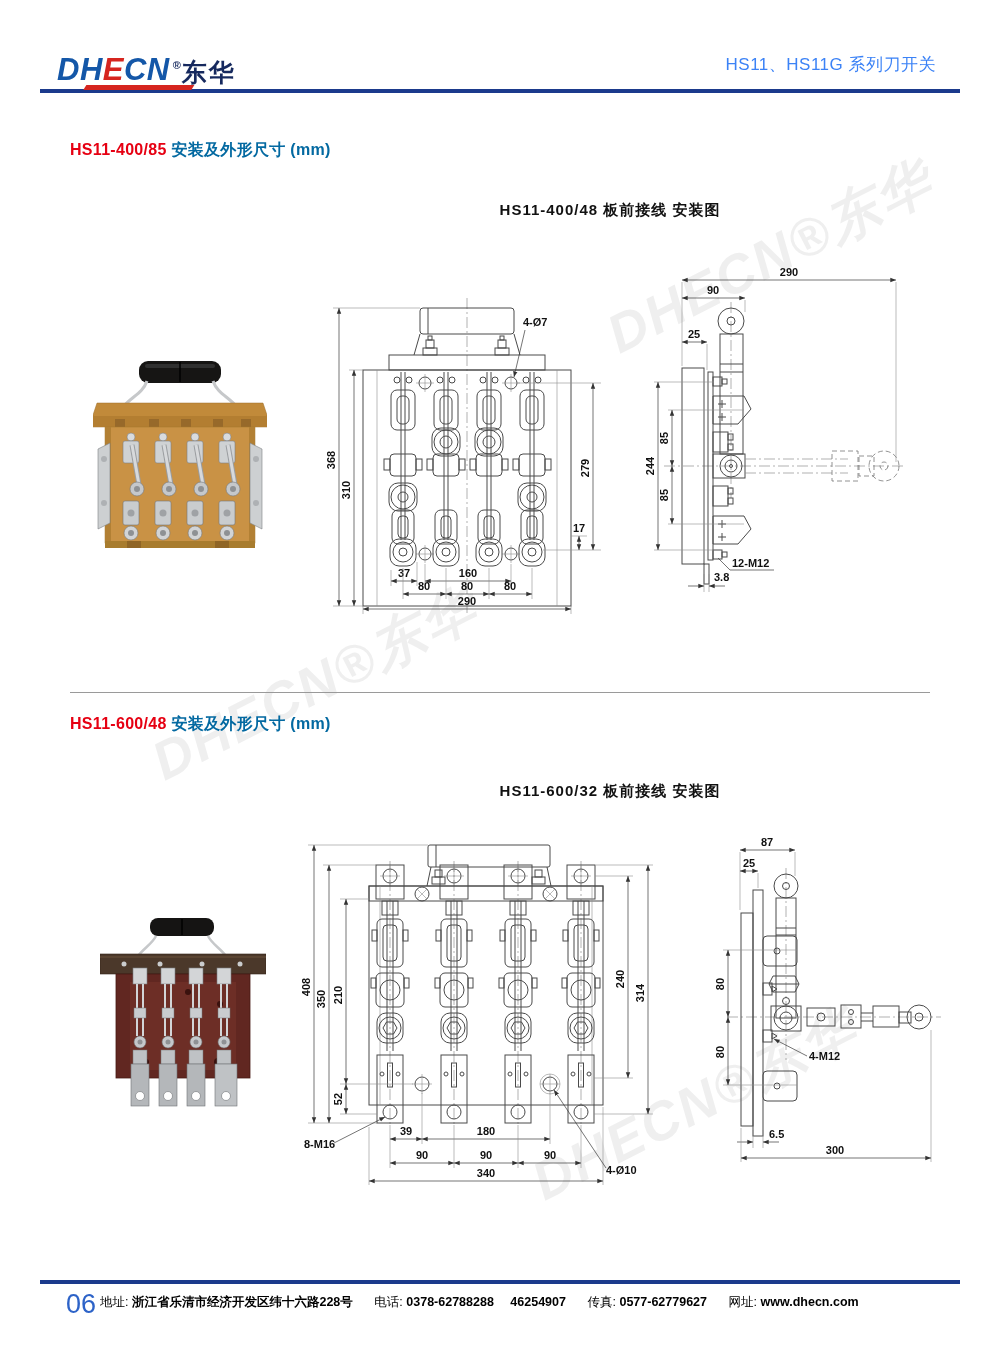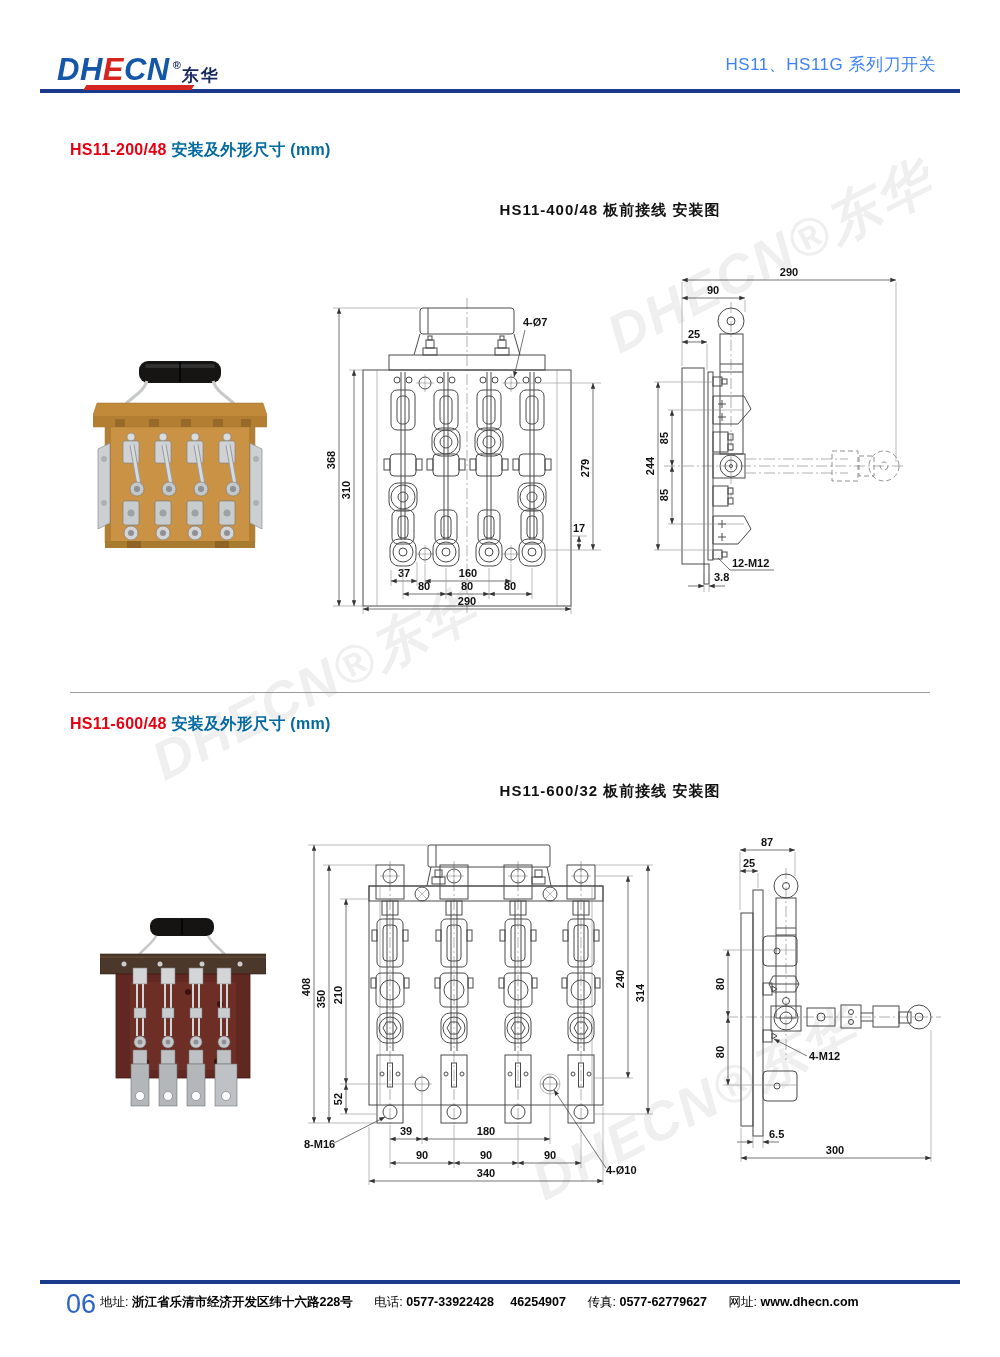--- a/index.html
+++ b/index.html
@@ -7,21 +7,21 @@
   body{font-family:"Liberation Sans","DejaVu Sans",sans-serif}
   .page{position:relative;width:1000px;height:1357px;background:#fff;overflow:hidden}
   .abs{position:absolute}
   .rule{background:#1b3a8c;height:4px}
   .divider{background:#9a9a9a;height:1px}
   .logo{display:flex;align-items:flex-end;background:#fff;padding:2px 16px 4px 2px}
   .logo-latin{position:relative;font-style:italic;font-weight:bold;font-size:31px;letter-spacing:.5px;color:#1457a8;line-height:1}
   .logo-e{color:#d6251f}
   .logo-bar{position:absolute;left:28px;bottom:-4px;width:108px;height:4.5px;background:#d6251f;transform:skewX(-32deg)}
   .logo-reg{font-size:11px;color:#16295e;margin:0 1px 14px 3px;font-weight:bold}
-  .logo-cjk{font-size:17px;font-weight:900;color:#16295e;letter-spacing:2px;line-height:1.05}
+  .logo-cjk{font-size:25px;font-weight:900;color:#16295e;letter-spacing:2px;line-height:1.05}
   .series-title{font-size:17px;font-weight:500;color:#3b82f6;letter-spacing:.5px}
   .sec-heading{font-size:16px;font-weight:600;letter-spacing:.3px;white-space:nowrap}
   .sec-heading .model{color:#e60012}
   .sec-heading .rest{color:#0369a1}
   .diagram-title{font-size:15px;font-weight:700;color:#111;text-align:center;width:320px;letter-spacing:1px;white-space:nowrap}
   .watermark{color:rgba(45,45,45,.08);font-style:italic;font-weight:bold;font-size:54px;white-space:nowrap;letter-spacing:2px;transform:translate(-50%,-50%) rotate(-27deg)}
   .footer-no{font-size:27px;color:#2d63c8;font-weight:500}
   .footer-info{font-size:12.5px;color:#000;white-space:nowrap;font-weight:600}
   .footer-info b{font-weight:400}
   .gap{display:inline-block;width:18px}
@@ -46,21 +46,21 @@
     <span class="logo-cjk">东华</span>
   </div>
   <div class="abs series-title" style="right:64px;top:53px">HS11、HS11G 系列刀开关</div>
 
   <div class="abs watermark" style="left:770px;top:258px">DHECN®东华</div>
   <div class="abs watermark" style="left:315px;top:685px">DHECN®东华</div>
   <div class="abs watermark" style="left:695px;top:1105px">DHECN®东华</div>
 
   <div>
     <div class="abs sec-heading" style="left:70px;top:140px">
-      <span class="model">HS11-200/48</span>
+      <span class="model">HS11-400/85</span>
       <span class="rest">安装及外形尺寸 (mm)</span>
     </div>
     <div class="abs diagram-title" style="left:450px;top:201px">HS11-400/48 板前接线 安装图</div>
 
     <svg class="abs" style="left:93px;top:353px" width="174" height="196" viewBox="0 0 174 196">
       <rect x="46" y="8" width="82" height="22" rx="9" fill="#161514"></rect>
       <rect x="52" y="11" width="70" height="4" rx="2" fill="#3c3c3c" opacity=".7"></rect>
       <line x1="87" y1="9" x2="87" y2="29" stroke="#000" stroke-width="1.5"></line>
       <path d="M54,28 C50,40 38,44 30,54" stroke="#c6c8ca" stroke-width="3" fill="none"></path>
       <path d="M120,28 C124,40 136,44 144,54" stroke="#c6c8ca" stroke-width="3" fill="none"></path>
@@ -716,21 +716,21 @@
       <text x="132" y="326">300</text>
     </svg>
   </div>
 
   <div class="abs rule" style="left:40px;top:1280px;width:920px"></div>
   <div class="abs footer-no" style="left:66px;top:1289px">06</div>
   <div class="abs footer-info" style="left:100px;top:1294px">
     <b>地址:</b>
     <span>浙江省乐清市经济开发区纬十六路228号</span><span class="gap"></span>
     <b>电话:</b>
-    <span>0577-33922428</span><span class="gap-s"></span>
+    <span>0378-62788288</span><span class="gap-s"></span>
     <span>46254907</span><span class="gap"></span>
     <b>传真:</b>
     <span>0577-62779627</span><span class="gap"></span>
     <b>网址:</b>
     <span>www.dhecn.com</span>
   </div>
 
 </div>
 
 </body></html>

